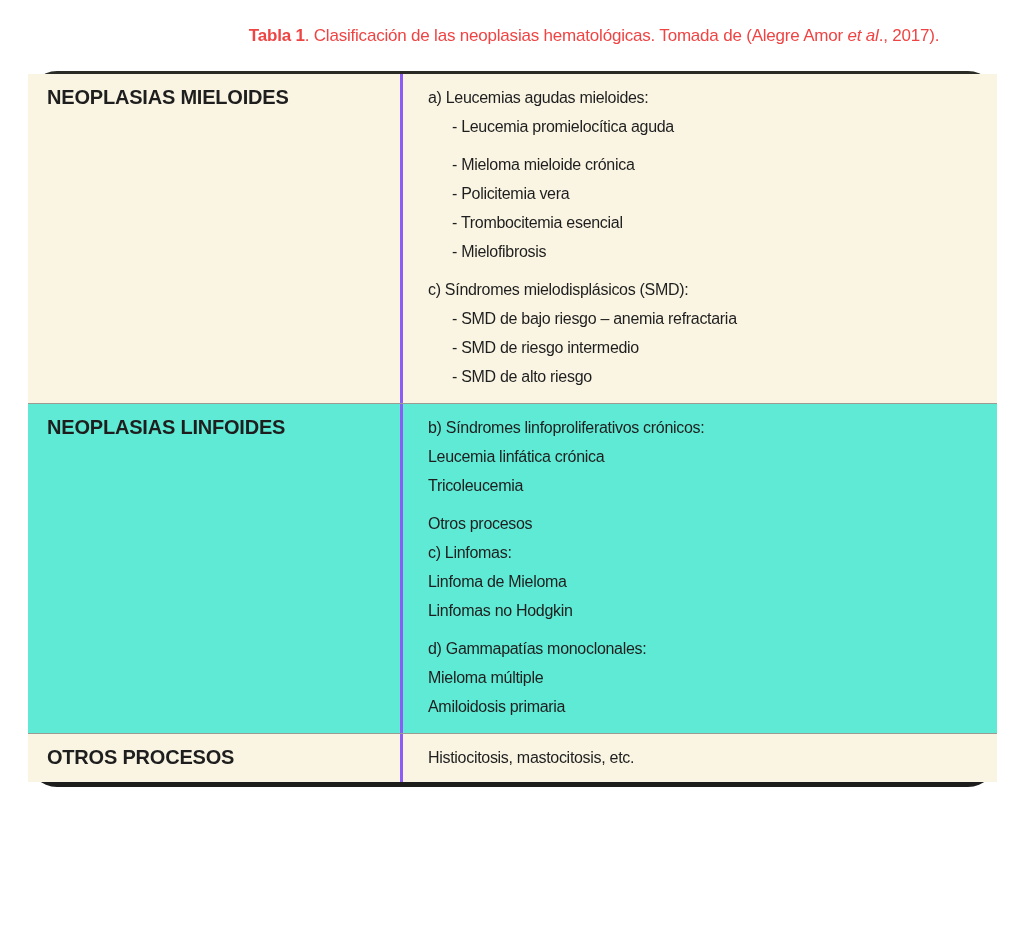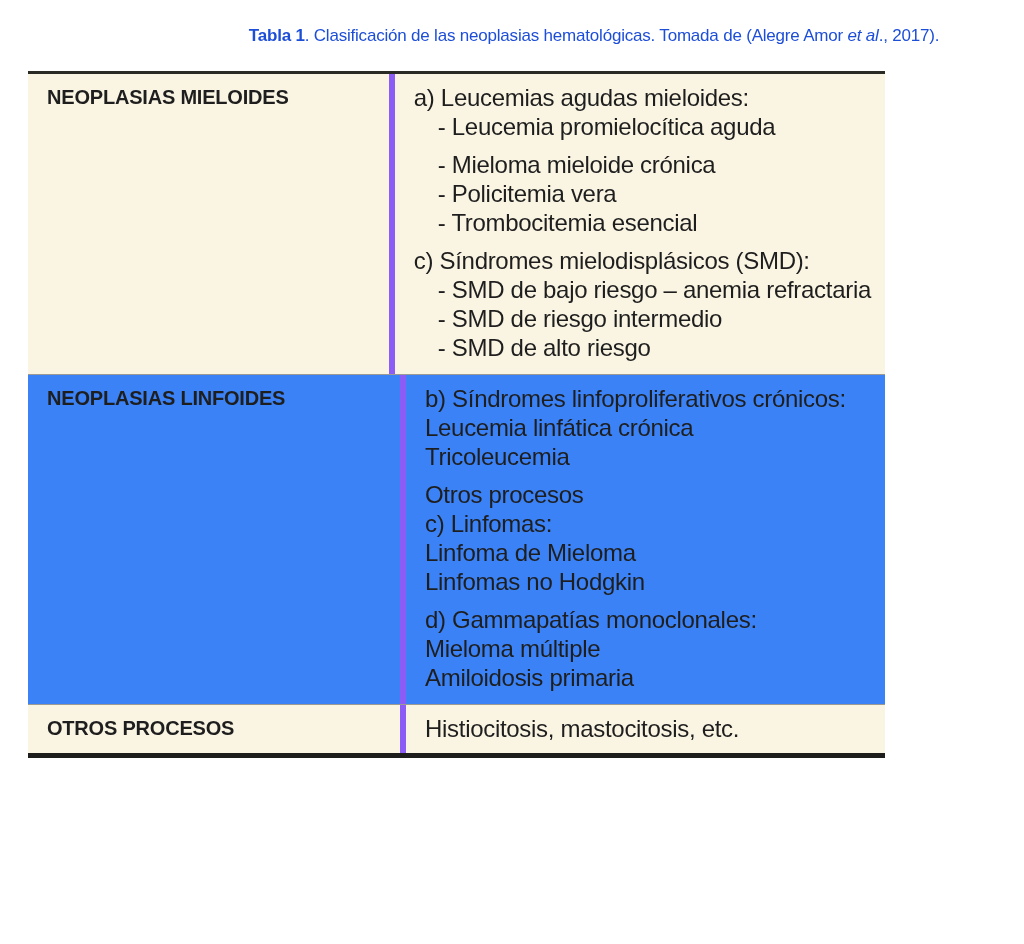--- a/index.html
+++ b/index.html
@@ -13,53 +13,54 @@
     font-family: "Liberation Sans", sans-serif;
     color: #1e1e1e;
     overflow: hidden;
   }
   .caption {
     margin: 25px 0 0 164px;
     text-align: center;
     font-size: 17px;
     line-height: 21px;
     letter-spacing: -0.2px;
-    color: #1d4ed8;
+    color: #ef4444;
   }
   .caption .b { font-weight: bold; }
   .caption .i { font-style: italic; }
 
   .table {
     margin: 25px 0 0 28px;
-    width: 857px;
+    width: 969px;
     box-sizing: border-box;
     border-top: 3px solid #2b2b26;
     border-bottom: 5px solid #1d1d1b;
     letter-spacing: -0.3px;
+    border-radius: 29px;
   }
   .row { display: flex; }
   .row + .row { border-top: 1px solid #9b9b93; }
   .row.cream { background: #faf5e3; }
-  .row.mint  { background: #3b82f6; }
+  .row.mint  { background: #5eead4; }
 
   .cell-left {
     width: 372px;
     box-sizing: border-box;
     padding: 9px 14px 10px 19px;
     font-size: 20px;
     font-weight: bold;
     line-height: 29px;
     letter-spacing: -0.2px;
   }
   .cell-right {
     flex: 1;
     box-sizing: border-box;
-    border-left: 6px solid #8b5cf6;
-    padding: 9px 14px 12px 19px;
-    font-size: 24px;
+    border-left: 3px solid #8b5cf6;
+    padding: 9px 14px 12px 25px;
+    font-size: 16px;
     line-height: 29px;
   }
   .group + .group { margin-top: 9px; }
   .line { white-space: nowrap; }
   .line.sub { margin-left: 24px; }
 
   .row.short .cell-left,
   .row.short .cell-right {
     padding-top: 9px;
     padding-bottom: 10px;
@@ -80,20 +81,21 @@
     </div>
     <div class="cell-right">
       <div class="group">
         <div class="line">a) Leucemias agudas mieloides:</div>
         <div class="line sub">- Leucemia promielocítica aguda</div>
       </div>
       <div class="group">
         <div class="line sub">- Mieloma mieloide crónica</div>
         <div class="line sub">- Policitemia vera</div>
         <div class="line sub">- Trombocitemia esencial</div>
+        <div class="line sub">- Mielofibrosis</div>
       </div>
       <div class="group">
         <div class="line">c) Síndromes mielodisplásicos (SMD):</div>
         <div class="line sub">- SMD de bajo riesgo – anemia refractaria</div>
         <div class="line sub">- SMD de riesgo intermedio</div>
         <div class="line sub">- SMD de alto riesgo</div>
       </div>
     </div>
   </div>
 

